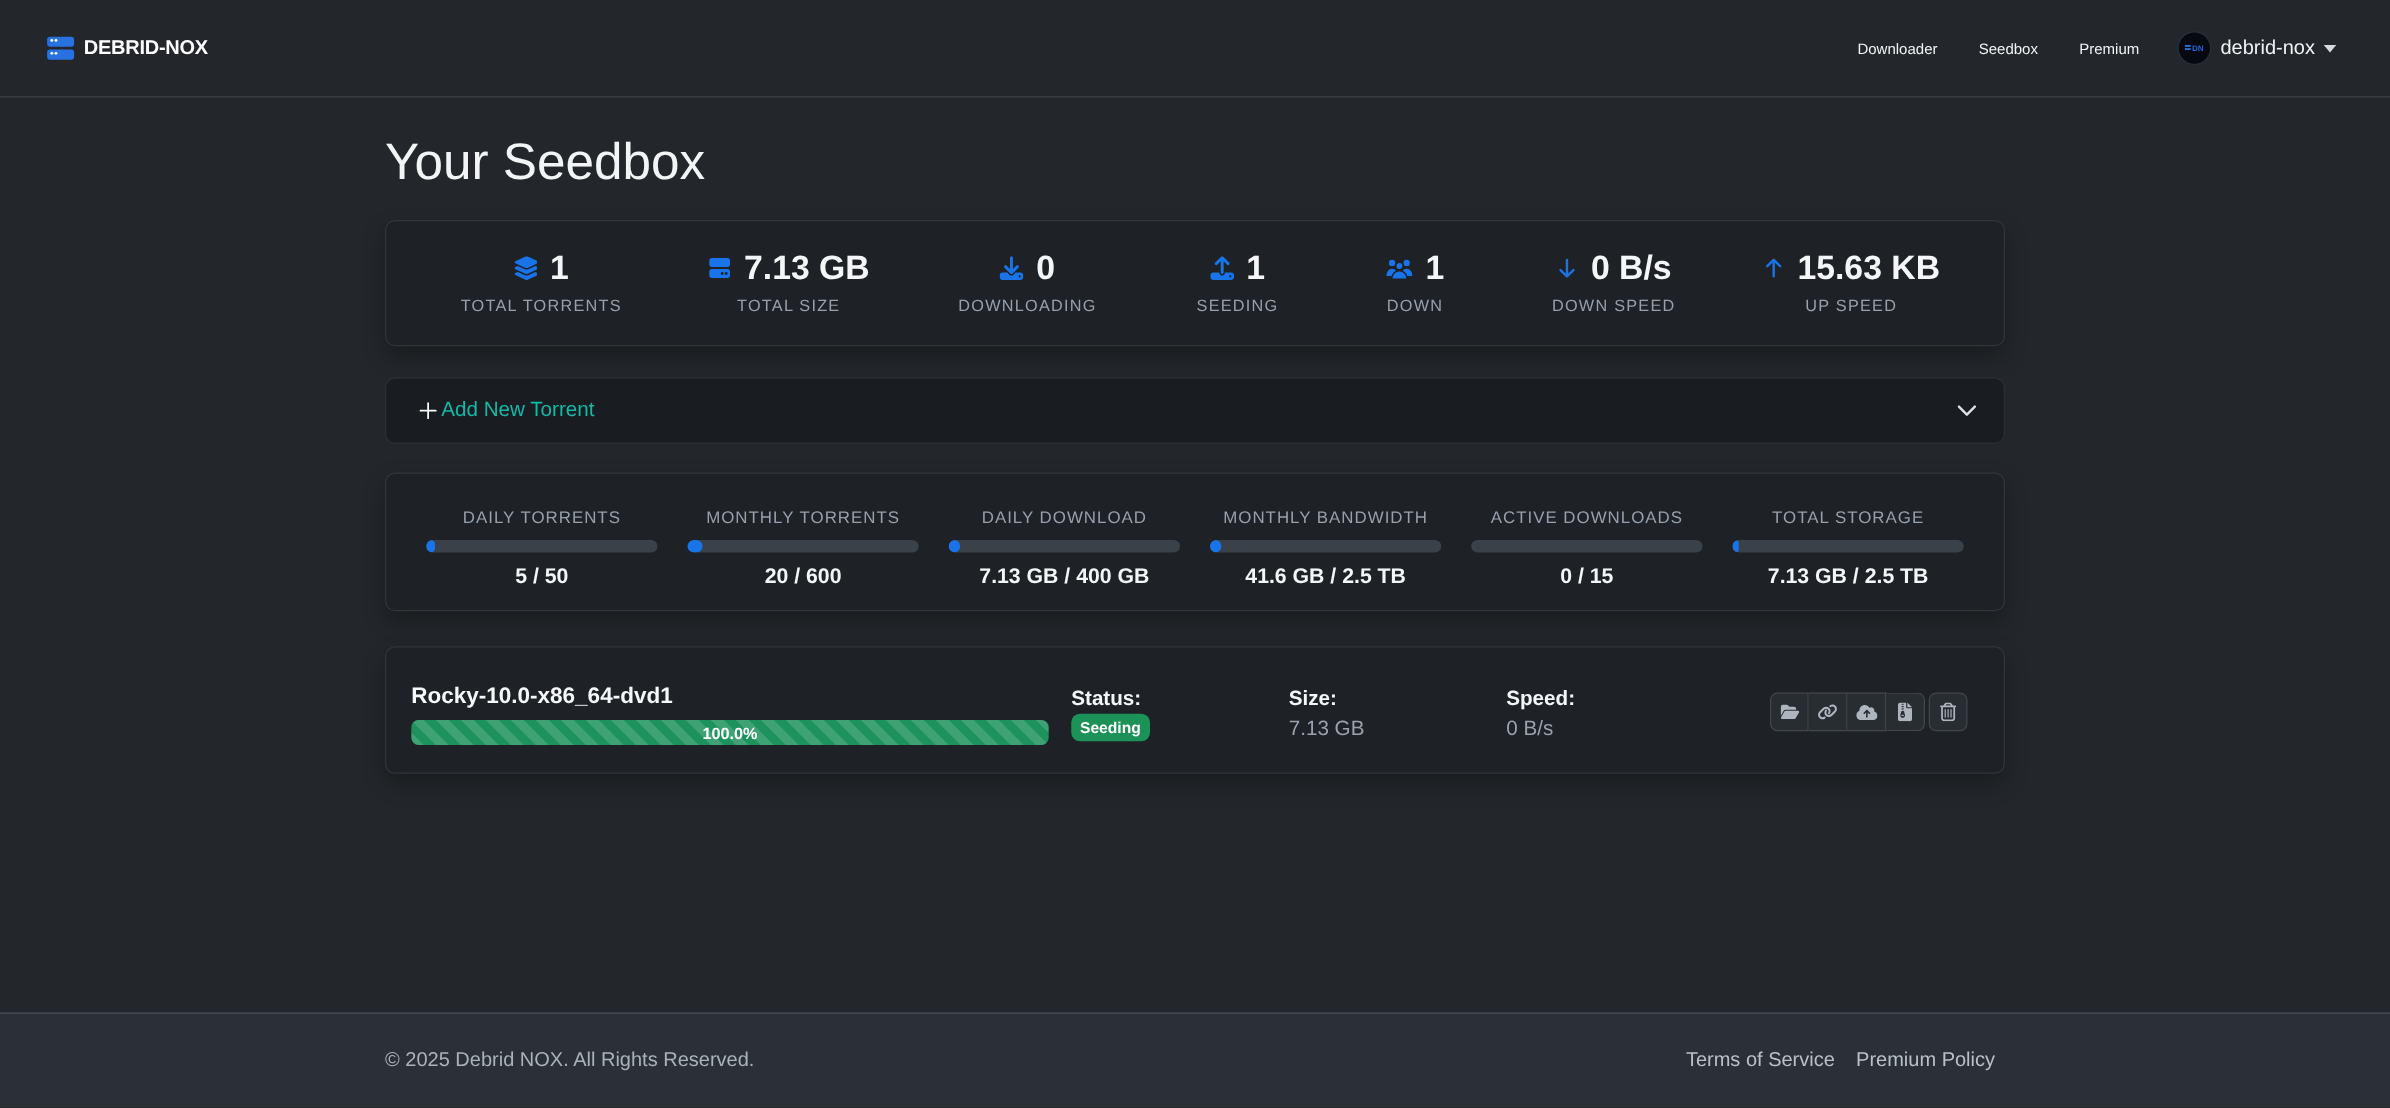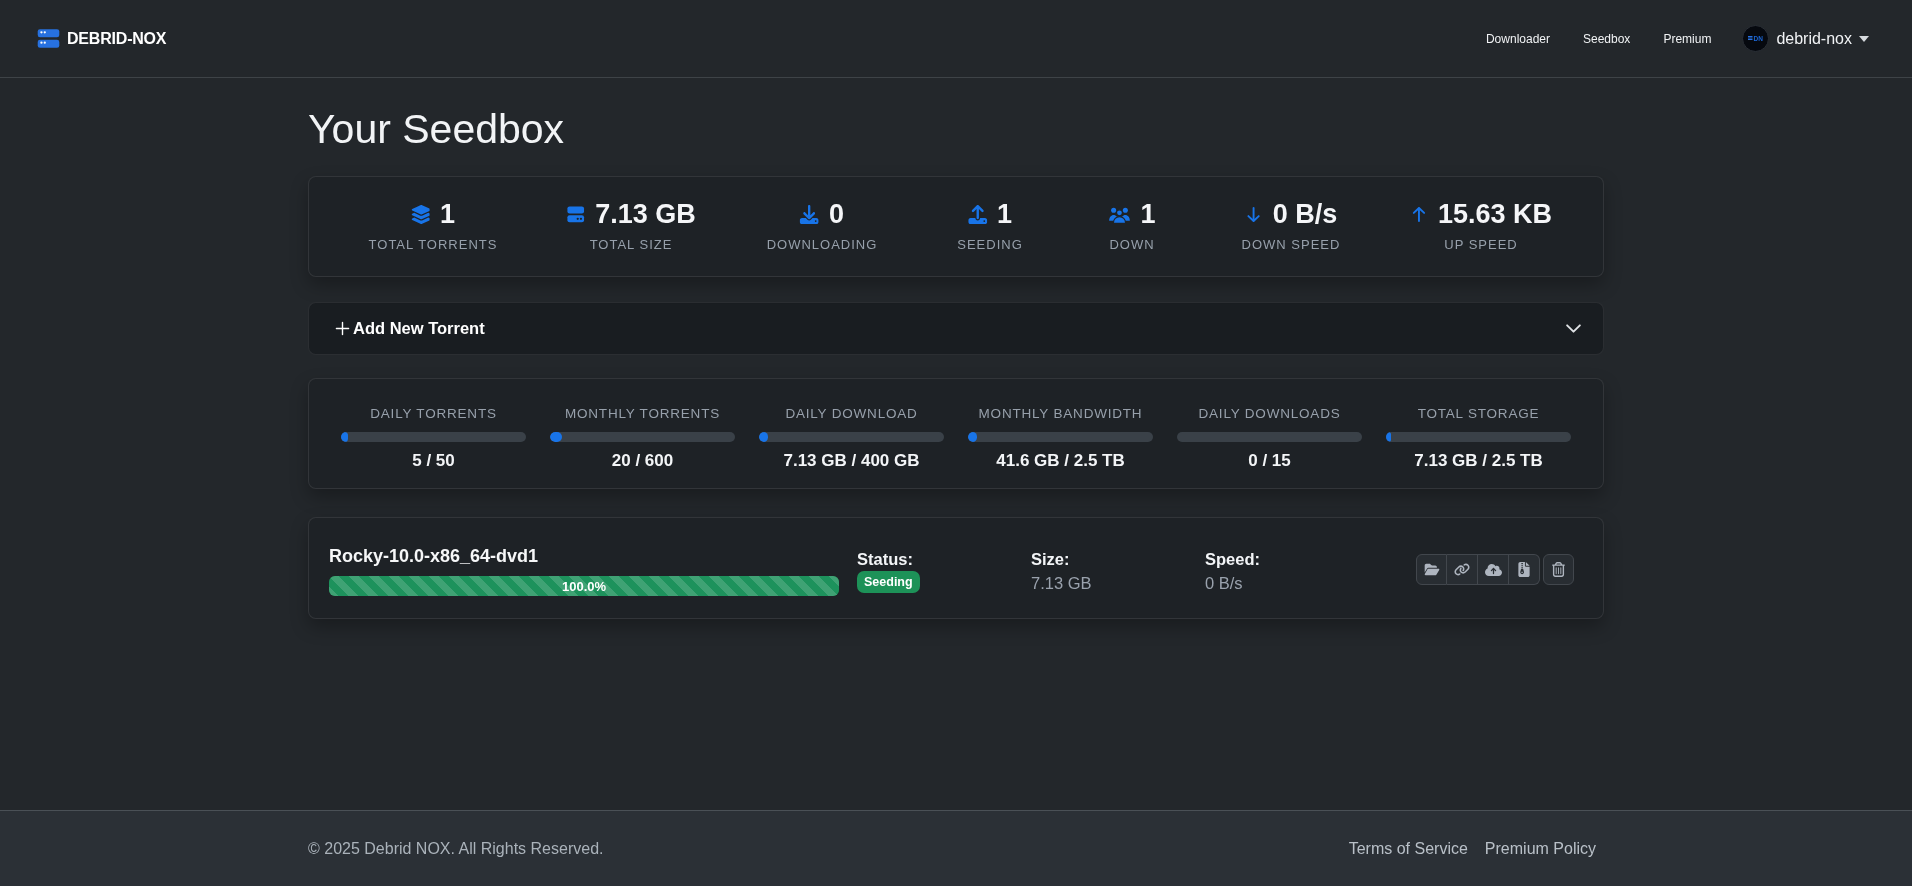--- a/index.html
+++ b/index.html
@@ -54,21 +54,21 @@
   .stat-label { margin-top:9px; font-size:13px; letter-spacing:1px; color:#97a0ab; }
 
   
   .accordion {
     height:53px; margin-bottom:23px;
     background:#191d21;
     border:1px solid rgba(255,255,255,.08);
     border-radius:8px;
     display:flex; align-items:center;
     padding:0 21px 0 26px;
-    color:#ffffff; font-size:16.5px;font-weight:bold;
+    color:#14b8a6; font-size:16.5px;
   }
   .accordion .plus { margin-right:3px; }
   .accordion .chev { margin-left:auto; }
 
   
   .usage { padding:27px 32px 17px; margin-bottom:28px; }
   .usage-grid { display:grid; grid-template-columns:repeat(6,1fr); gap:24px; }
   .u-col { text-align:center; }
   .u-label { font-size:13.5px; letter-spacing:.8px; color:#97a0ab; }
   .u-track { margin-top:11px; height:10px; border-radius:5px; background:#3a4148; overflow:hidden; }
@@ -265,21 +265,21 @@
           <div class="u-val">7.13 GB / 400 GB</div>
         </div>
         <div class="u-col">
           <div class="u-label">MONTHLY BANDWIDTH</div>
           <div class="u-track">
               <div class="u-fill" style="width:9px"></div>
             </div>
           <div class="u-val">41.6 GB / 2.5 TB</div>
         </div>
         <div class="u-col">
-          <div class="u-label">DAILY DOWNLOADS</div>
+          <div class="u-label">ACTIVE DOWNLOADS</div>
           <div class="u-track"></div>
           <div class="u-val">0 / 15</div>
         </div>
         <div class="u-col">
           <div class="u-label">TOTAL STORAGE</div>
           <div class="u-track">
               <div class="u-fill" style="width:5px"></div>
             </div>
           <div class="u-val">7.13 GB / 2.5 TB</div>
         </div>

